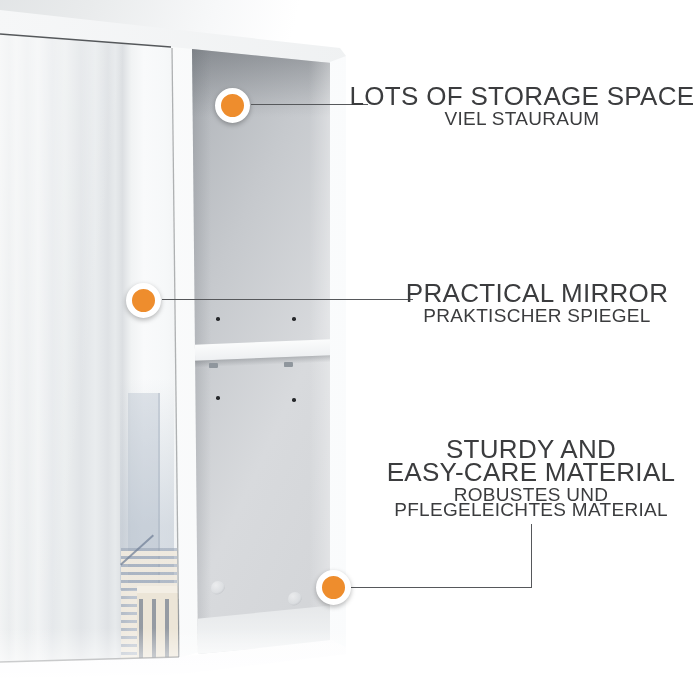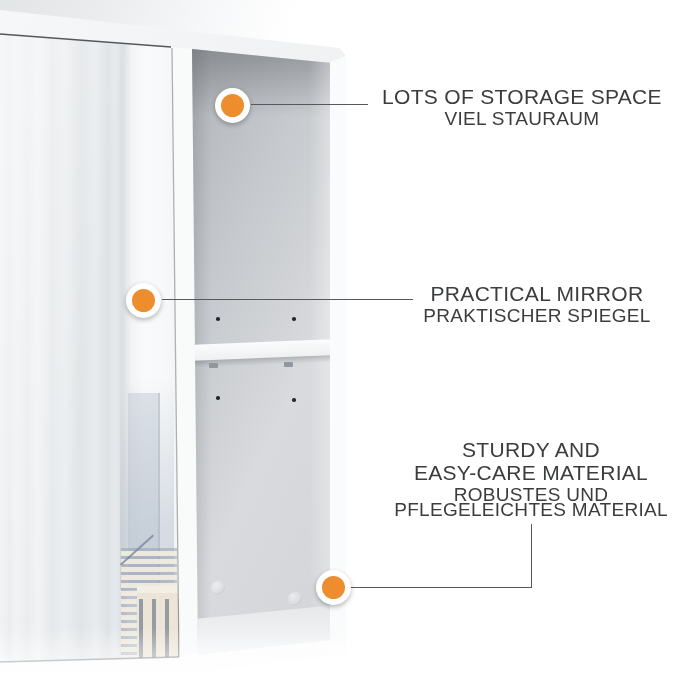--- a/index.html
+++ b/index.html
@@ -88,21 +88,21 @@
   
   .marker{
     width:23px;height:23px;border-radius:50%;
     background:var(--accent);border:6px solid #fff;
     box-shadow:0 2px 5px rgba(0,0,0,.28);
   }
   .leader{background:var(--leader-line);}
   .leader.h{height:1.4px;}
   .leader.v{width:1.4px;}
   .co-block{text-align:center;transform:translateX(-50%);color:var(--text);}
-  .co-title{font-size:21px;line-height:23px;letter-spacing:.3px;white-space:nowrap;font-weight:400;}
+  .co-title{font-size:26px;line-height:23px;letter-spacing:.3px;white-space:nowrap;font-weight:400;}
   .co-sub{font-size:19px;line-height:15px;letter-spacing:.3px;white-space:nowrap;margin-top:3px;}
 </style>
 </head>
 <body>
 
 <div class="stage">
 
   <div class="abs top-panel"></div>
 
   <div class="abs mirror-door">

